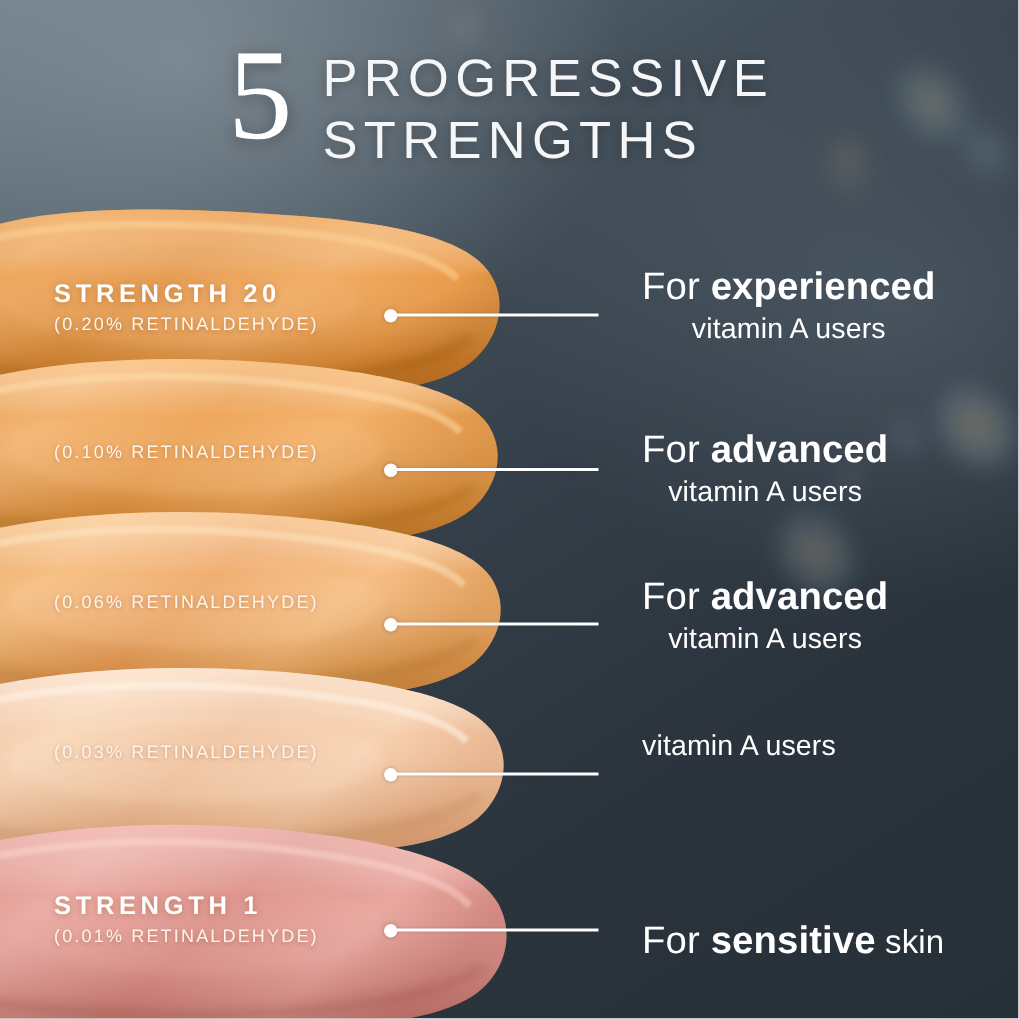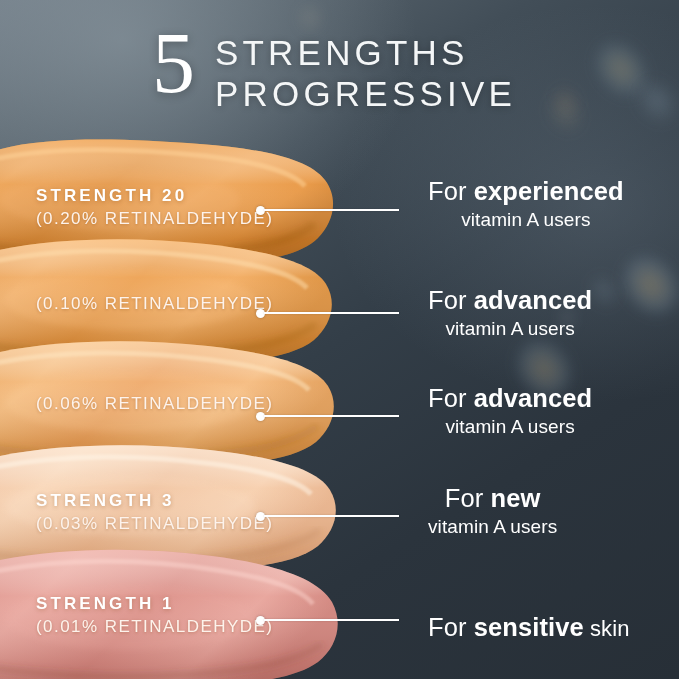--- a/index.html
+++ b/index.html
@@ -62,21 +62,21 @@
     color:#ffffff;
     font-size:17px;
     font-weight:bold;
     letter-spacing:3.1px;
     text-transform:uppercase;
     white-space:nowrap;
     text-shadow:0 1px 4px rgba(120,60,10,0.35);
   }
   .strength-sub {
     color:#fdf3ec;
-    font-size:17px;
+    font-size:12px;
     font-weight:400;
     letter-spacing:1.45px;
     text-transform:uppercase;
     white-space:nowrap;
     margin-top:3px;
     text-shadow:0 1px 3px rgba(120,60,10,0.33);
   }
 
   
   .connector { position:absolute; height:14px; z-index:6; display:flex; align-items:center; }
@@ -121,22 +121,22 @@
   <div class="bokeh" style="left:556px; top:304px; width:22px; height:28px;
               background:radial-gradient(ellipse at center, rgba(200,210,220,0.14) 0%, rgba(255,255,255,0) 72%);"></div>
   <div class="bokeh" style="left:176px; top:304px; width:30px; height:38px; transform:rotate(-38deg);
               background:radial-gradient(ellipse at center, rgba(215,190,160,0.12) 0%, rgba(255,255,255,0) 72%);"></div>
   <div class="bokeh" style="left:297px; top:3px; width:26px; height:30px;
               background:radial-gradient(ellipse at center, rgba(225,210,180,0.16) 0%, rgba(255,255,255,0) 72%);"></div>
 
   <div id="heading">
     <div id="big-five">5</div>
     <div id="heading-words">
+      <div>PROGRESSIVE</div>
       <div>STRENGTHS</div>
-      <div>PROGRESSIVE</div>
     </div>
   </div>
 
   <div id="swatch-stack">
     <svg viewBox="0 0 360 541" preserveAspectRatio="none" aria-hidden="true">
       <defs>
         <linearGradient id="g20" x1="0" y1="0" x2="1" y2="0.5">
           <stop offset="0%" stop-color="#d98a36"></stop>
           <stop offset="16%" stop-color="#eda355"></stop>
           <stop offset="42%" stop-color="#e0913f"></stop>
@@ -281,21 +281,20 @@
     <div class="strength-title">STRENGTH 20</div>
     <div class="strength-sub">(0.20% RETINALDEHYDE)</div>
   </div>
   <div class="strength-label" style="top:291px;">
     <div class="strength-sub">(0.10% RETINALDEHYDE)</div>
   </div>
   <div class="strength-label" style="top:391px;">
     <div class="strength-sub">(0.06% RETINALDEHYDE)</div>
   </div>
   <div class="strength-label" style="top:491px;">
-    <div class="strength-title">STRENGTH 3</div>
     <div class="strength-sub">(0.03% RETINALDEHYDE)</div>
   </div>
   <div class="strength-label" style="top:594px;">
     <div class="strength-title">STRENGTH 1</div>
     <div class="strength-sub">(0.01% RETINALDEHYDE)</div>
   </div>
 
   <div class="connector" style="left:256px; top:203px; width:143px;">
     <span class="dot"></span>
     <span class="line"></span>
@@ -326,21 +325,20 @@
     <div class="line1"><span>For </span><span class="em">advanced</span></div>
     <div class="line2">vitamin A users</div>
   </div>
 
   <div class="desc" style="top:384px;">
     <div class="line1"><span>For </span><span class="em">advanced</span></div>
     <div class="line2">vitamin A users</div>
   </div>
 
   <div class="desc" style="top:484px;">
-    <div class="line1"><span>For </span><span class="em">new</span></div>
     <div class="line2">vitamin A users</div>
   </div>
 
   <div class="desc single" style="top:613px;">
     <div class="line1"><span>For </span><span class="em">sensitive</span><span class="tail"> skin</span></div>
   </div>
 
 </div>
 
 </body></html>

